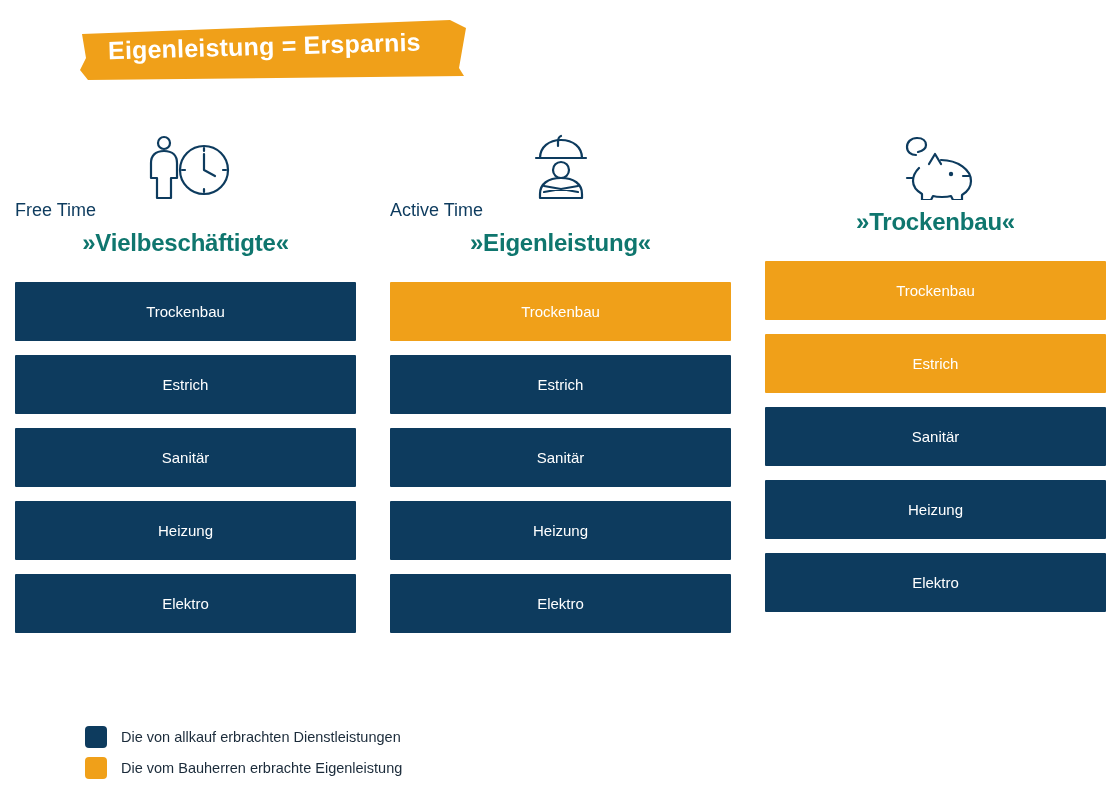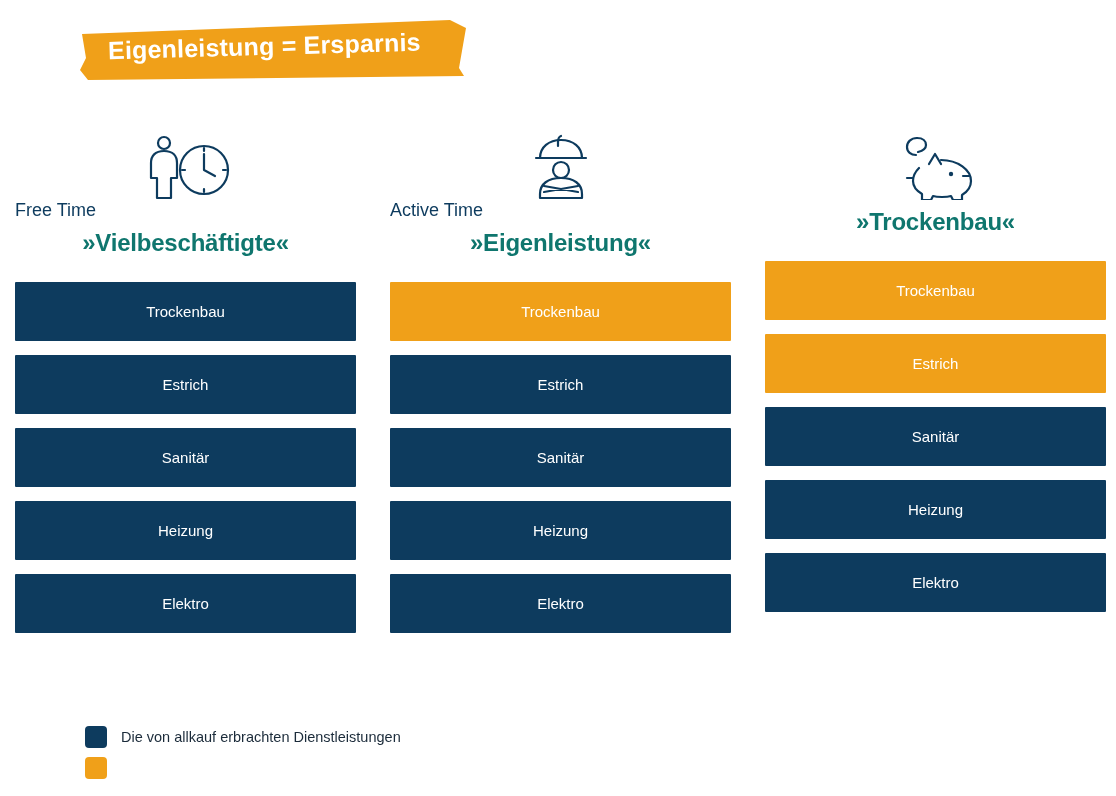--- a/index.html
+++ b/index.html
@@ -206,14 +206,15 @@
 
 </div>
 
 <div class="legend">
   <div class="legend-row">
     <div class="swatch navy"></div>
     <div class="legend-label">Die von allkauf erbrachten Dienstleistungen</div>
   </div>
   <div class="legend-row">
     <div class="swatch orange"></div>
+    <div class="legend-label">Die vom Bauherren erbrachte Eigenleistung</div>
   </div>
 </div>
 
 </body></html>

